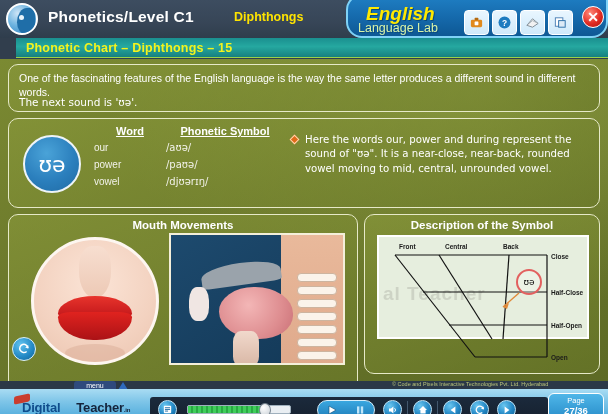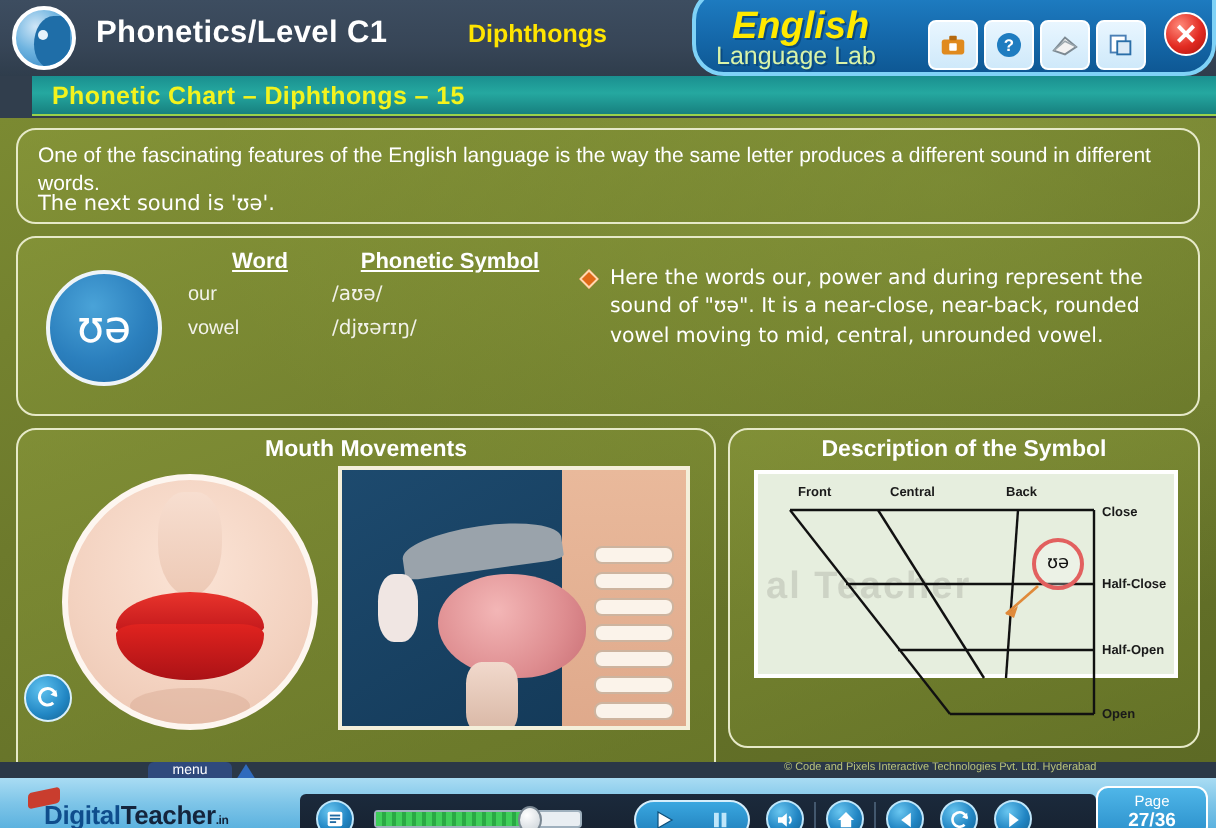--- a/index.html
+++ b/index.html
@@ -315,21 +315,21 @@
     border-left: 5px solid transparent; border-right: 5px solid transparent;
     border-bottom: 8px solid #2f6bbd;
     cursor: pointer;
   }
   .dt-logo {
     position: absolute; left: 22px; top: 11px;
     font-size: 13px; font-weight: bold; color: #0f4d8c;
     letter-spacing: -.2px;
   }
   .dt-logo .i { color: #0f4d8c; }
-  .dt-logo .t { color: #14243c; }
+  .dt-logo .t { color: #14243c; padding-left: 16px; }
   .dt-logo .in { font-size: 6px; color: #14243c; }
   .dt-cap {
     position: absolute; left: 14px; top: 6px;
     width: 16px; height: 8px;
     background: #c93d2e;
     transform: skewY(-12deg);
     border-radius: 2px;
   }
 
   .ctrl-bar {
@@ -445,20 +445,24 @@
       <div class="sym-circle">ʊə</div>
 
       <div class="wtbl">
         <div class="wtbl-row">
           <div class="wtbl-h col-w">Word</div>
           <div class="wtbl-h col-p">Phonetic Symbol</div>
         </div>
         <div class="wtbl-row">
           <div class="wtbl-c col-w">our</div>
           <div class="wtbl-c col-p ipa">/aʊə/</div>
+        </div>
+        <div class="wtbl-row">
+          <div class="wtbl-c col-w">power</div>
+          <div class="wtbl-c col-p ipa">/paʊə/</div>
         </div>
         <div class="wtbl-row">
           <div class="wtbl-c col-w">vowel</div>
           <div class="wtbl-c col-p ipa">/djʊərɪŋ/</div>
         </div>
       </div>
 
       <div class="desc-box">
         <div class="desc-bullet"></div>
         <div class="desc-text ipa">Here the words our, power and during represent the sound of "ʊə". It is a near-close, near-back, rounded vowel moving to mid, central, unrounded vowel.</div>

